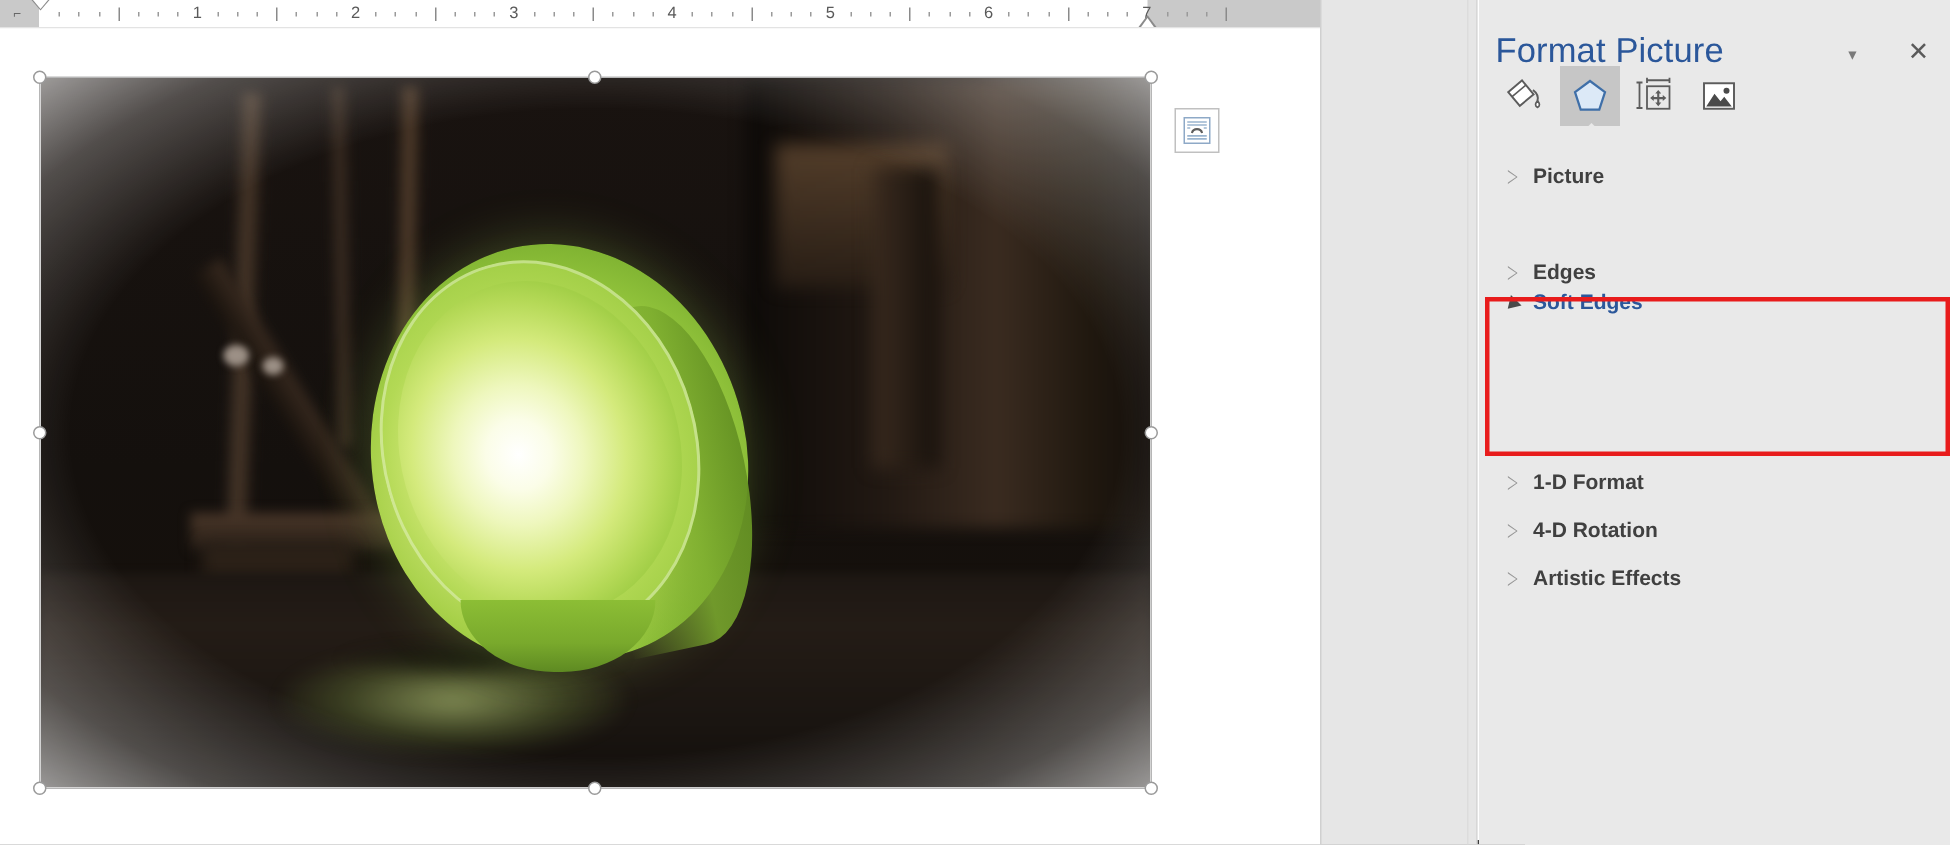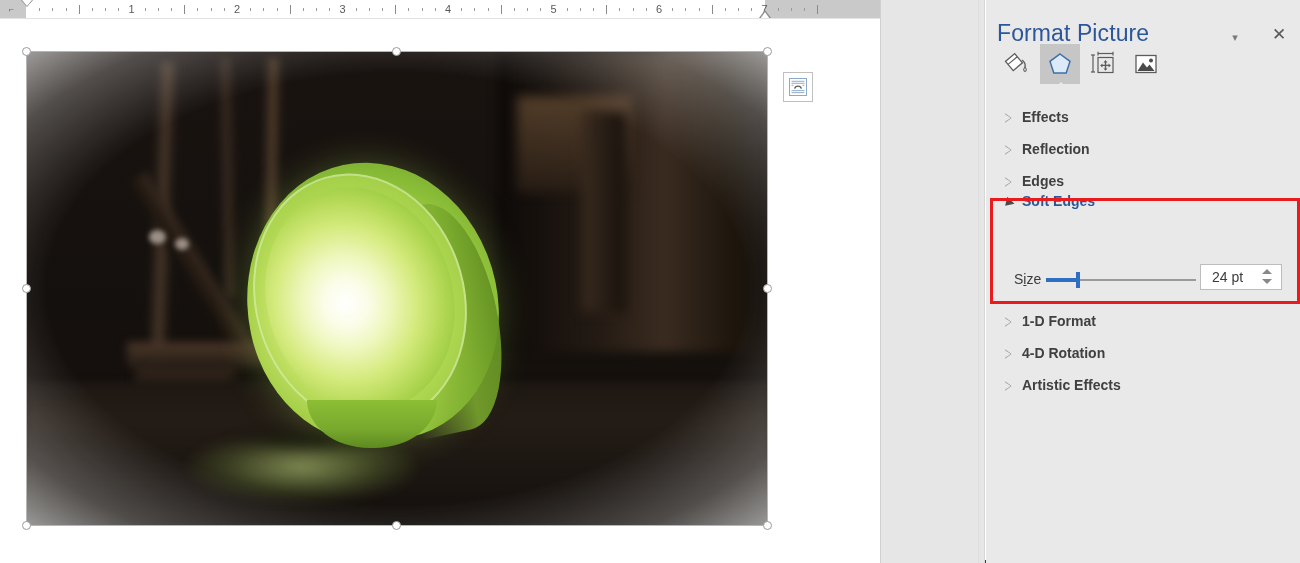--- a/index.html
+++ b/index.html
@@ -645,52 +645,35 @@
           <circle cx="18" cy="9.5" r="2" fill="#4a4a4a"></circle>
           <polygon points="4.5,20 10,11.5 14,16.5 16.5,13.5 21.5,20" fill="#4a4a4a"></polygon>
         </svg>
       </div>
 
       <div id="icon-caret"></div>
     </div>
 
     <div class="section" id="sec-shadow">
       <span class="tri-collapsed"></span>
-      <span class="section-label">Effects</span>
-    </div>
-
-    <div class="section" id="sec-reflection">
-      <span class="tri-collapsed"></span>
-      <span class="section-label">Reflection</span>
-    </div>
+      <span class="section-label">Picture</span>
+    </div>
+
 
     <div class="section" id="sec-glow">
       <span class="tri-collapsed"></span>
       <span class="section-label">Edges</span>
     </div>
 
     <div class="section" id="sec-softedges">
       <span class="tri-expanded"></span>
       <span class="section-label active">Soft Edges</span>
     </div>
 
 
-    <div id="size-row">
-      <div id="size-label">S<u>i</u>ze</div>
-      <div id="slider">
-        <div id="slider-track"></div>
-        <div id="slider-fill" style="width: 32px;"></div>
-        <div id="slider-thumb" style="left: 30px;"></div>
-      </div>
-      <div id="size-spin">
-        <span id="size-value">24 pt</span>
-        <span id="spin-up"></span>
-        <span id="spin-down"></span>
-      </div>
-    </div>
 
     <div id="highlight-box"></div>
 
     <div class="section" id="sec-3dformat">
       <span class="tri-collapsed"></span>
       <span class="section-label">1-D Format</span>
     </div>
 
     <div class="section" id="sec-3drotation">
       <span class="tri-collapsed"></span>

